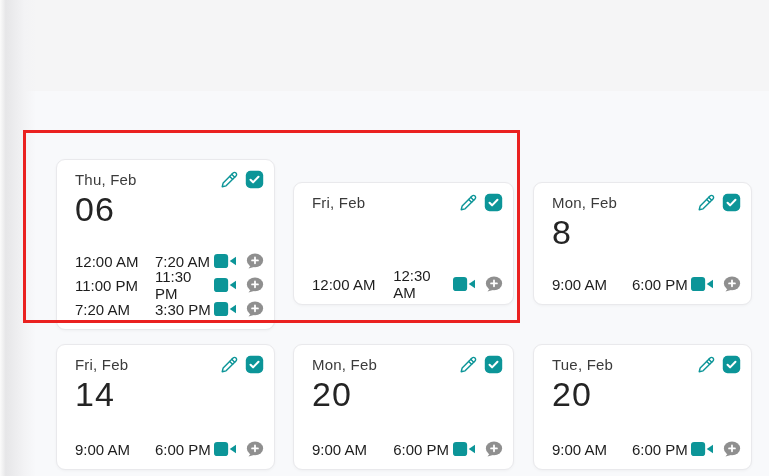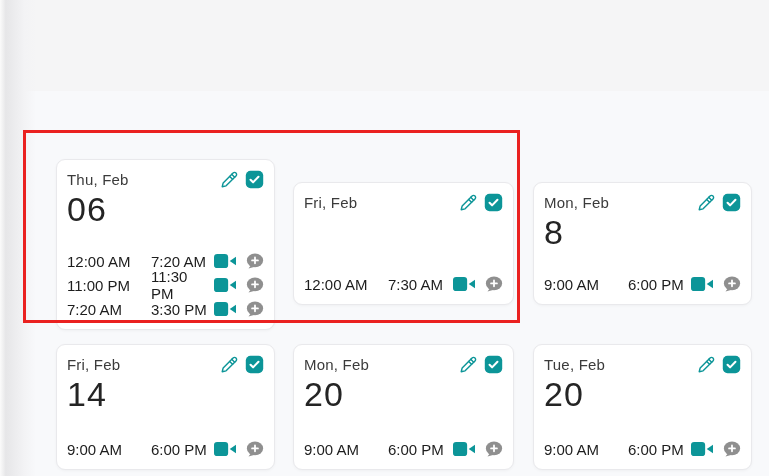--- a/index.html
+++ b/index.html
@@ -9,21 +9,21 @@
   }
   .top-band{position:absolute;left:0;top:0;width:769px;height:91px;background:#f5f5f6;}
   .left-shade{
     position:absolute;left:0;top:0;width:36px;height:476px;z-index:1;
     background:linear-gradient(to right,#fbfbfb 0%,#e6e6e8 16%,#ececee 40%,#f3f3f5 68%,rgba(248,249,251,0) 100%);
   }
   .card{
     position:absolute;display:flex;flex-direction:column;box-sizing:border-box;
     background:#ffffff;border:1px solid #e9e9ec;border-radius:9px;
     box-shadow:0 1px 3px rgba(0,0,0,0.04);
-    padding:9px 10px 8px 10px;z-index:2;
+    padding:9px 10px 8px 18px;z-index:2;
   }
   .c0{left:56px;top:159px;width:219px;height:171px;}
   .c1{left:293px;top:182px;width:221px;height:123px;}
   .c2{left:533px;top:182px;width:219px;height:123px;}
   .c3{left:56px;top:344px;width:219px;height:126px;}
   .c4{left:293px;top:344px;width:221px;height:126px;}
   .c5{left:533px;top:344px;width:219px;height:126px;}
   .card-head{display:flex;align-items:center;height:20px;}
   .day-label{font-size:15px;color:#3b3b3b;letter-spacing:.2px;}
   .head-icons{margin-left:auto;display:flex;align-items:center;gap:6px;}
@@ -143,21 +143,21 @@
           <svg width="19" height="19" viewBox="0 0 24 24">
               <rect x="1" y="1" width="22" height="22" rx="6" fill="#0c9598"></rect>
               <path d="M7 12.4l3.2 3.2L17 8.6" stroke="#fff" stroke-width="2.6" fill="none" stroke-linecap="round" stroke-linejoin="round"></path>
             </svg>
         </span>
       </span>
     </div>
     <div class="slots">
       <div class="slot-row">
         <span class="t-start">12:00 AM</span>
-        <span class="t-end">7:30 AM</span>
+        <span class="t-end">12:30 AM</span>
         <span class="slot-icons">
           <span class="icon clickable">
               <svg width="22" height="16" viewBox="0 0 28 20">
                 <rect x="0" y="1" width="18" height="18" rx="4" fill="#0c9598"></rect>
                 <path d="M20 10l8-5.5v11L20 10z" fill="#0c9598"></path>
               </svg>
             </span>
           <span class="icon clickable">
               <svg width="18" height="17" viewBox="0 0 24 23">
                 <ellipse cx="12" cy="10" rx="11" ry="9.2" fill="#8f8f8f"></ellipse>

